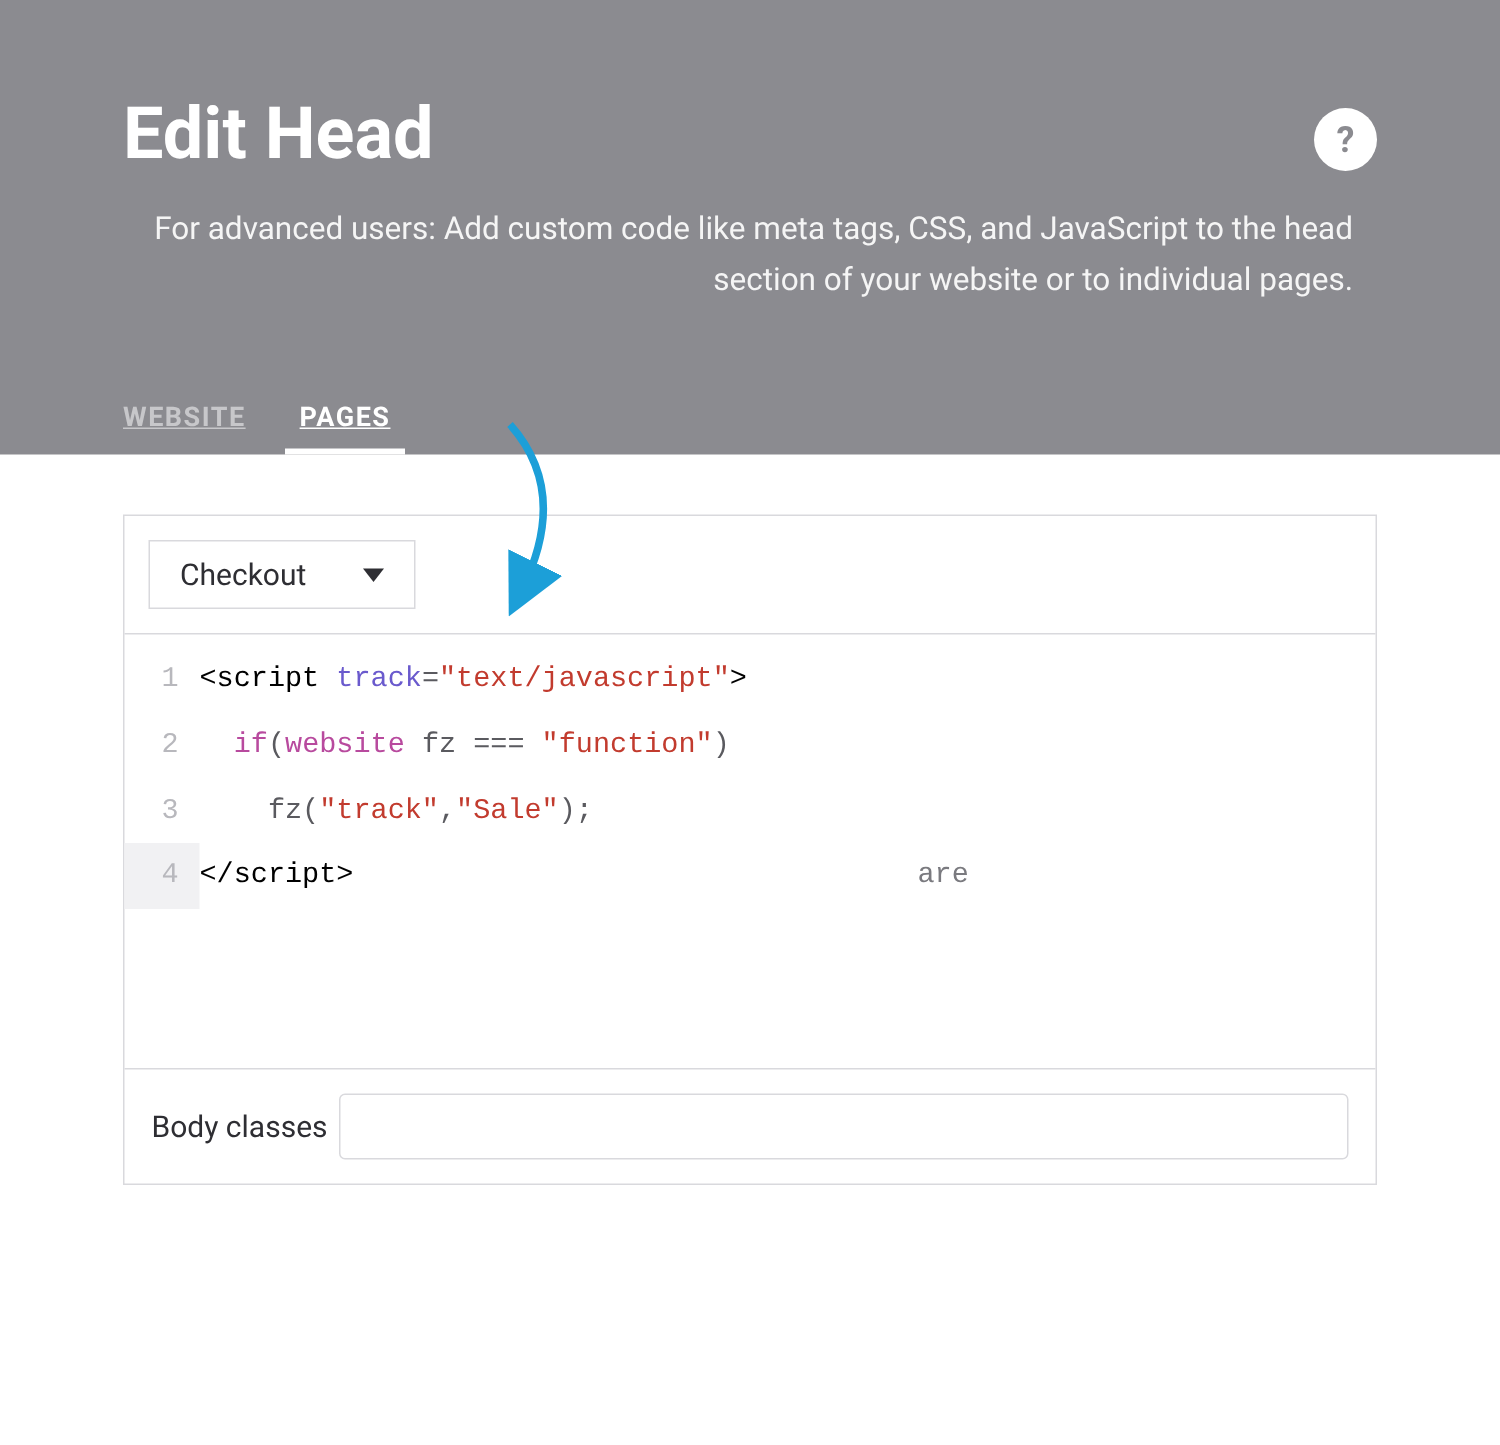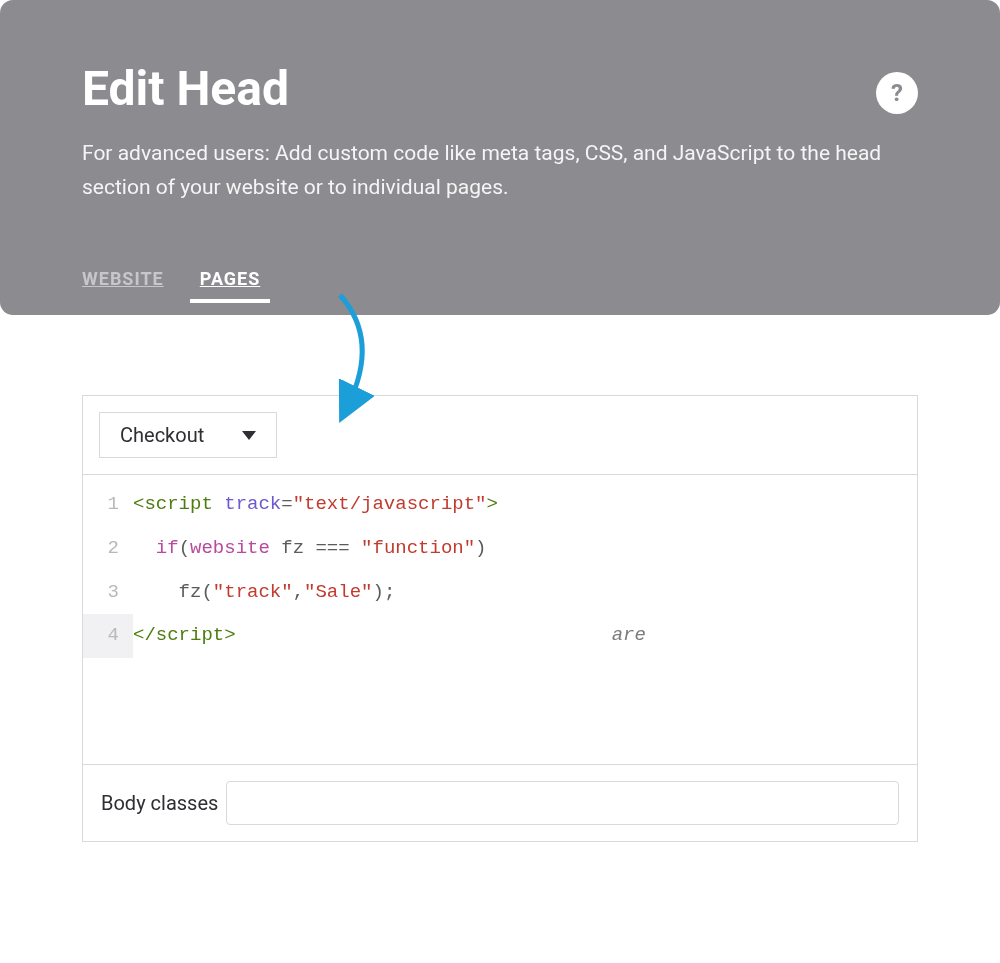--- a/index.html
+++ b/index.html
@@ -7,23 +7,22 @@
       margin: 0;
       padding: 0;
     }
     body {
       font-family: -apple-system, BlinkMacSystemFont, "Segoe UI", Roboto, sans-serif;
       background: #ffffff;
       width: 1000px;
     }
     .header {
       background: #8b8b90;
-      padding: 60px 82px 12px 82px;
+      padding: 60px 82px 0 82px;
       color: #ffffff;
-      border-radius: 13px;
     }
     .header-top {
       display: flex;
       justify-content: space-between;
       align-items: flex-start;
     }
     .title {
       font-size: 48px;
       font-weight: 700;
       color: #ffffff;
@@ -43,20 +42,21 @@
       margin-top: 12px;
       cursor: pointer;
     }
     .description {
       font-size: 21px;
       line-height: 1.6;
       font-weight: 400;
       color: #f5f5f5;
       margin-bottom: 50px;
       max-width: 820px;
+      text-align: right;
     }
     .tabs {
       display: flex;
       gap: 0;
     }
     .tab {
       font-size: 18px;
       font-weight: 700;
       letter-spacing: 1px;
       padding: 14px 0;
@@ -72,21 +72,21 @@
     .tab.active::after {
       content: "";
       position: absolute;
       bottom: 0;
       left: -10px;
       right: -10px;
       height: 4px;
       background: #ffffff;
     }
     .content {
-      padding: 80px 82px 30px 82px;
+      padding: 40px 82px 30px 82px;
       position: relative;
     }
     .arrow-svg {
       position: absolute;
       top: -30px;
       left: 310px;
       pointer-events: none;
     }
     .panel {
       border: 1px solid #d9d9dd;
@@ -133,29 +133,28 @@
       flex-shrink: 0;
       user-select: none;
     }
     .gutter.current {
       background: #f1f1f3;
     }
     .code {
       white-space: pre;
       color: #5a5a5f;
     }
-    .tok-tag { color: #4d7c0f; }
+    .tok-tag { color: #000000; }
     .tok-attr { color: #6a5acd; }
     .tok-string { color: #c23b2e; }
     .tok-keyword { color: #b84a9e; margin-top: 23px; }
     .tok-punc { color: #5a5a5f; }
     .stray-text {
       color: #7a7a7f;
       font-family: "Courier New", Courier, monospace;
-      font-style: italic;
     }
     .body-classes-row {
       display: flex;
       align-items: center;
       padding: 16px 18px;
       gap: 8px;
     }
     .body-classes-label {
       font-size: 20px;
       color: #2e2e33;

